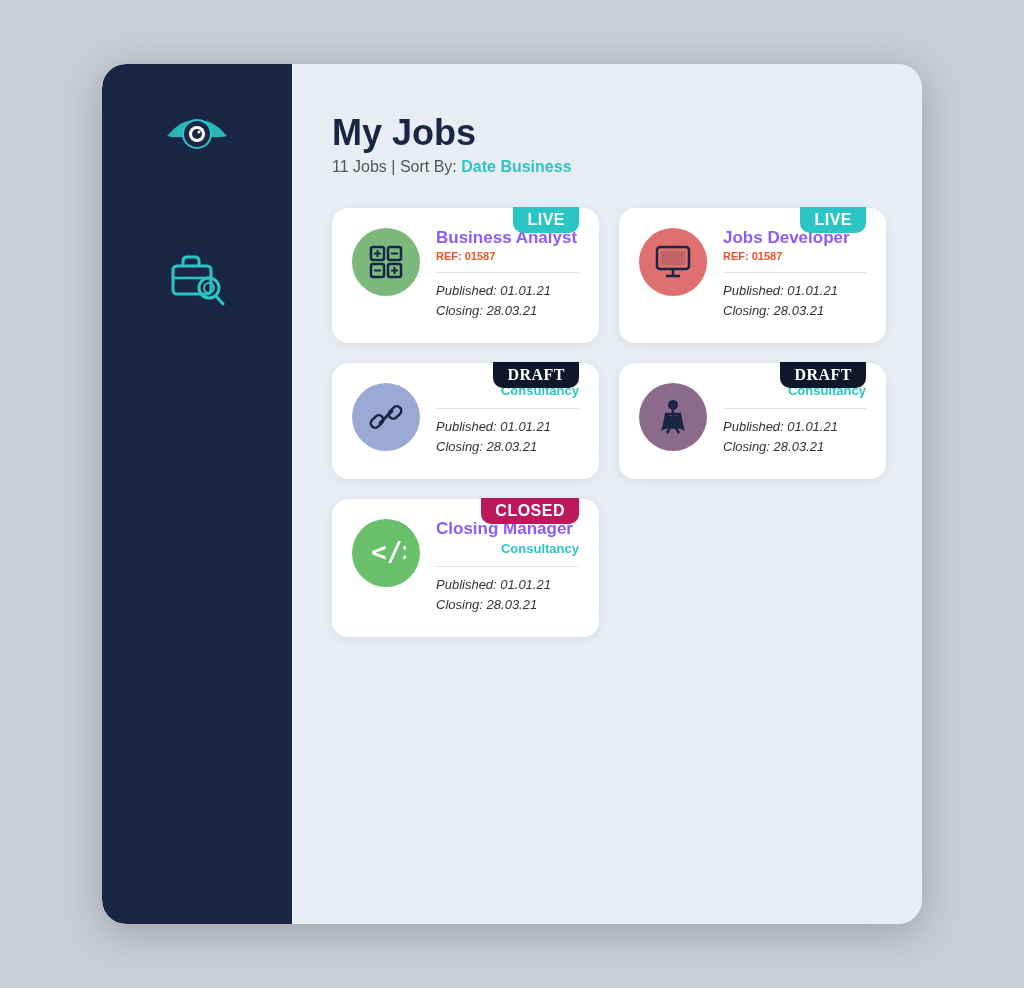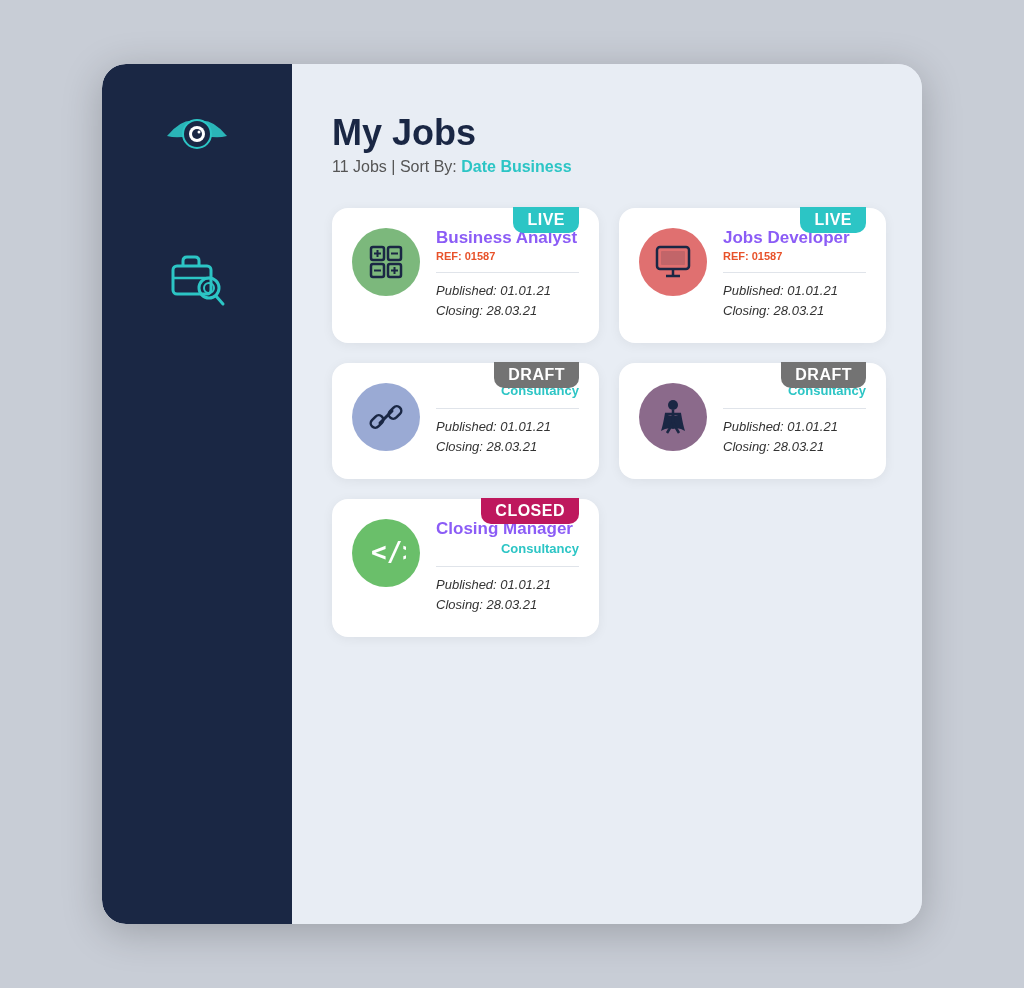--- a/index.html
+++ b/index.html
@@ -84,21 +84,21 @@
       top: -1px;
       right: 20px;
       padding: 4px 14px;
       border-radius: 0 0 10px 10px;
       font-size: 16px;
       font-weight: 700;
       color: #fff;
       letter-spacing: 0.5px;
     }
     .badge-live { background: #2cc5c5; }
-    .badge-draft { background: #737373; }
+    .badge-draft { background: #0f172a; font-family: Liberation Serif, serif; }
     .badge-closed { background: #be185d; }
     .card-inner {
       display: flex;
       align-items: flex-start;
       gap: 16px;
     }
     .job-icon {
       width: 68px;
       height: 68px;
       border-radius: 50%;

